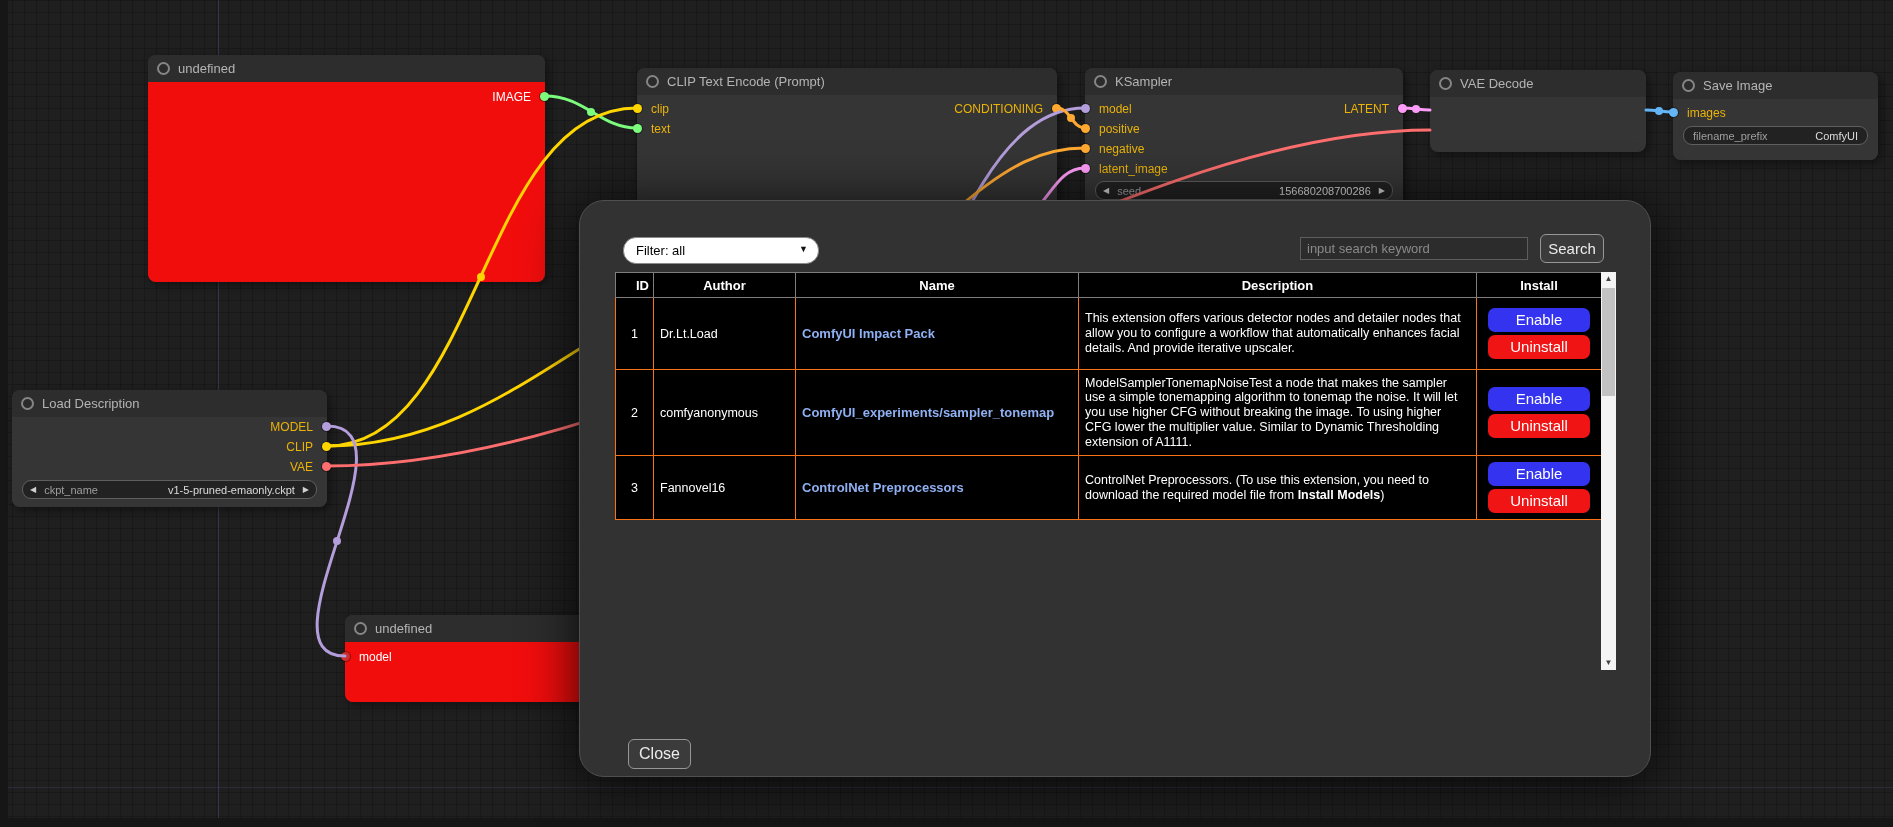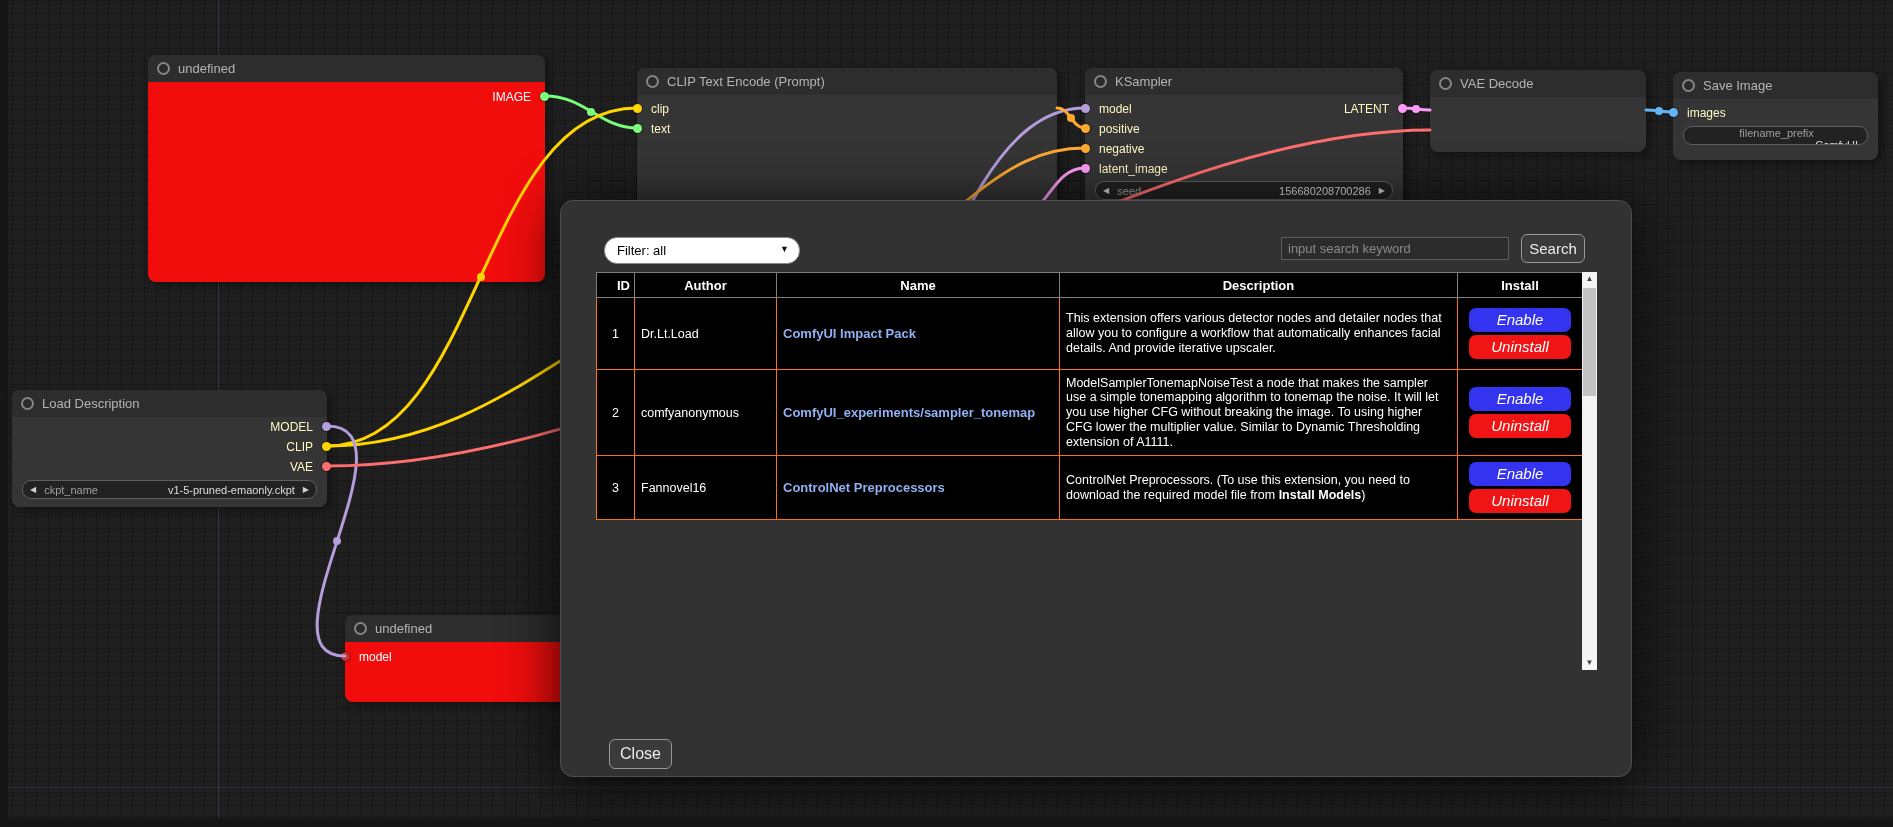--- a/index.html
+++ b/index.html
@@ -18,39 +18,39 @@
 
   
   .node{position:absolute;z-index:2;border-radius:8px;background:#353535;
     box-shadow:3px 3px 10px rgba(0,0,0,0.45);}
   .node-header{height:27px;display:flex;align-items:center;padding:0 9px;
     background:#2d2d2d;border-radius:8px 8px 0 0;color:#b4b4b4;font-size:13px;white-space:nowrap;overflow:hidden;}
   .node-dot{width:9px;height:9px;border-radius:50%;border:2px solid #868686;background:#2b2b2b;margin-right:8px;flex:0 0 auto;}
   .node-body{position:relative;height:calc(100% - 27px);background:#353535;border-radius:0 0 8px 8px;}
   .node-body.red{background:#f20d0d;}
   .row{position:absolute;left:0;right:0;height:20px;}
-  .row .lbl{position:absolute;top:0;line-height:20px;font-size:12px;color:#fef9c3;white-space:nowrap;}
+  .row .lbl{position:absolute;top:0;line-height:20px;font-size:12px;color:#eab308;white-space:nowrap;}
   .row.in .lbl{left:14px;}
   .row.out .lbl{right:14px;}
   .node-body.red .lbl{color:#fff;}
   .pin{position:absolute;top:5px;width:9px;height:9px;border-radius:50%;box-shadow:0 0 0 1px rgba(0,0,0,0.35);}
   .row.in .pin{left:-4px;}
   .row.out .pin{right:-4px;}
 
   .widget{position:absolute;left:10px;right:10px;height:17px;background:#222;
     border:1px solid #5f5f5f;border-radius:9px;display:flex;align-items:center;
     padding:0 7px;font-size:11px;color:#aaa;white-space:nowrap;overflow:hidden;}
   .warrow{font-size:8px;color:#cfcfcf;line-height:17px;}
   .wlabel{margin-left:8px;color:#9f9f9f;}
   .wvalue{margin-left:auto;margin-right:8px;color:#dcdcdc;}
   .widget.noarrow .wvalue{margin-right:2px;}
 
   
-  .modal{position:absolute;left:560px;top:200px;width:1070px;height:575px;z-index:10;
-    background:#323232;border:1px solid #4f4f4f;border-radius:13px;
+  .modal{position:absolute;left:579px;top:200px;width:1070px;height:575px;z-index:10;
+    background:#323232;border:1px solid #4f4f4f;border-radius:25px;
     box-shadow:0 6px 55px rgba(0,0,0,0.8);}
   .filter-select{position:absolute;left:43px;top:36px;width:196px;height:27px;
     background:#fff;color:#000;font-size:13px;font-family:"Liberation Sans",sans-serif;
     border:1px solid #8a8a8a;border-radius:13px;padding:0 12px;appearance:none;-webkit-appearance:none;}
   .select-caret{position:absolute;left:219px;top:43px;font-size:9px;color:#111;pointer-events:none;}
   .search-input{position:absolute;left:720px;top:36px;width:214px;height:21px;
     background:#2c2c2c;border:1px solid #5d5d5d;color:#ddd;font-size:13px;padding:0 6px;
     font-family:"Liberation Sans",sans-serif;}
   .search-input::placeholder{color:#8a8a8a;}
   .dlg-btn{background:#3b3b3b;border:1px solid #979797;border-radius:6px;color:#ececec;
@@ -61,21 +61,21 @@
   
   .grid{position:absolute;left:35px;top:71px;width:1001px;height:398px;}
   table.tbl{border-collapse:collapse;table-layout:fixed;width:986px;background:#000;color:#fff;}
   .tbl th{border:1px solid #7d7d7d;background:#000;color:#fff;font-size:13px;font-weight:bold;
     padding:2px 20px;text-align:center;height:20px;}
   .tbl td{border:1px solid #f97316;padding:3px 6px;vertical-align:middle;font-size:12.5px;}
   td.c{text-align:center;}
   .name-link{color:#8fb0f2;font-weight:bold;font-size:13px;text-decoration:none;cursor:pointer;}
   .desc{line-height:1.18;}
   .inst-btn{display:block;width:102px;height:24px;margin:3px auto;border:none;border-radius:7px;
-    color:#fff;font-size:15px;font-family:"Liberation Sans",sans-serif;cursor:pointer;line-height:22px;font-style:italic;}
+    color:#fff;font-size:15px;font-family:"Liberation Sans",sans-serif;cursor:pointer;line-height:22px;}
   .btn-enable{background:#3333f0;}
   .btn-uninstall{background:#f01414;}
 
   
   .scrollbar{position:absolute;right:0;top:0;width:15px;height:398px;background:#f4f4f4;}
   .sb-arrow{position:absolute;left:0;width:15px;height:14px;text-align:center;font-size:8px;
     line-height:14px;color:#404040;background:#f4f4f4;cursor:pointer;}
   .sb-up{top:0;}
   .sb-down{bottom:0;}
   .sb-thumb{position:absolute;left:1px;top:16px;width:13px;height:108px;background:#c2c2c2;cursor:pointer;}
@@ -109,20 +109,24 @@
     </div>
     <div class="node-body">
       <div class="row in" style="top:4px;">
         <span class="pin" style="background:#FFD500;"></span>
         <span class="lbl">clip</span>
       </div>
       <div class="row in" style="top:24px;text-decoration:underline;">
         <span class="pin" style="background:#7CFC7C;"></span>
         <span class="lbl">text</span>
       </div>
+      <div class="row out" style="top:4px;">
+        <span class="lbl">CONDITIONING</span>
+        <span class="pin" style="background:#FFA931;"></span>
+      </div>
     </div>
   </div>
 
   <div class="node" style="left:1085px;top:68px;width:318px;height:140px;">
     <div class="node-header">
       <span class="node-dot"></span>
       <span>KSampler</span>
     </div>
     <div class="node-body">
       <div class="row in" style="top:4px;">
@@ -164,21 +168,21 @@
   <div class="node" style="left:1673px;top:72px;width:205px;height:88px;">
     <div class="node-header">
       <span class="node-dot"></span>
       <span>Save Image</span>
     </div>
     <div class="node-body">
       <div class="row in" style="top:4px;">
         <span class="pin" style="background:#64B5F6;"></span>
         <span class="lbl">images</span>
       </div>
-      <div class="widget noarrow" style="top:27px;flex-direction:column;">
+      <div class="widget noarrow" style="top:27px;">
         <span class="wlabel" style="margin-left:2px;">filename_prefix</span>
         <span class="wvalue">ComfyUI</span>
       </div>
     </div>
   </div>
 
   <div class="node" style="left:12px;top:390px;width:315px;height:117px;">
     <div class="node-header">
       <span class="node-dot"></span>
       <span>Load Description</span>

